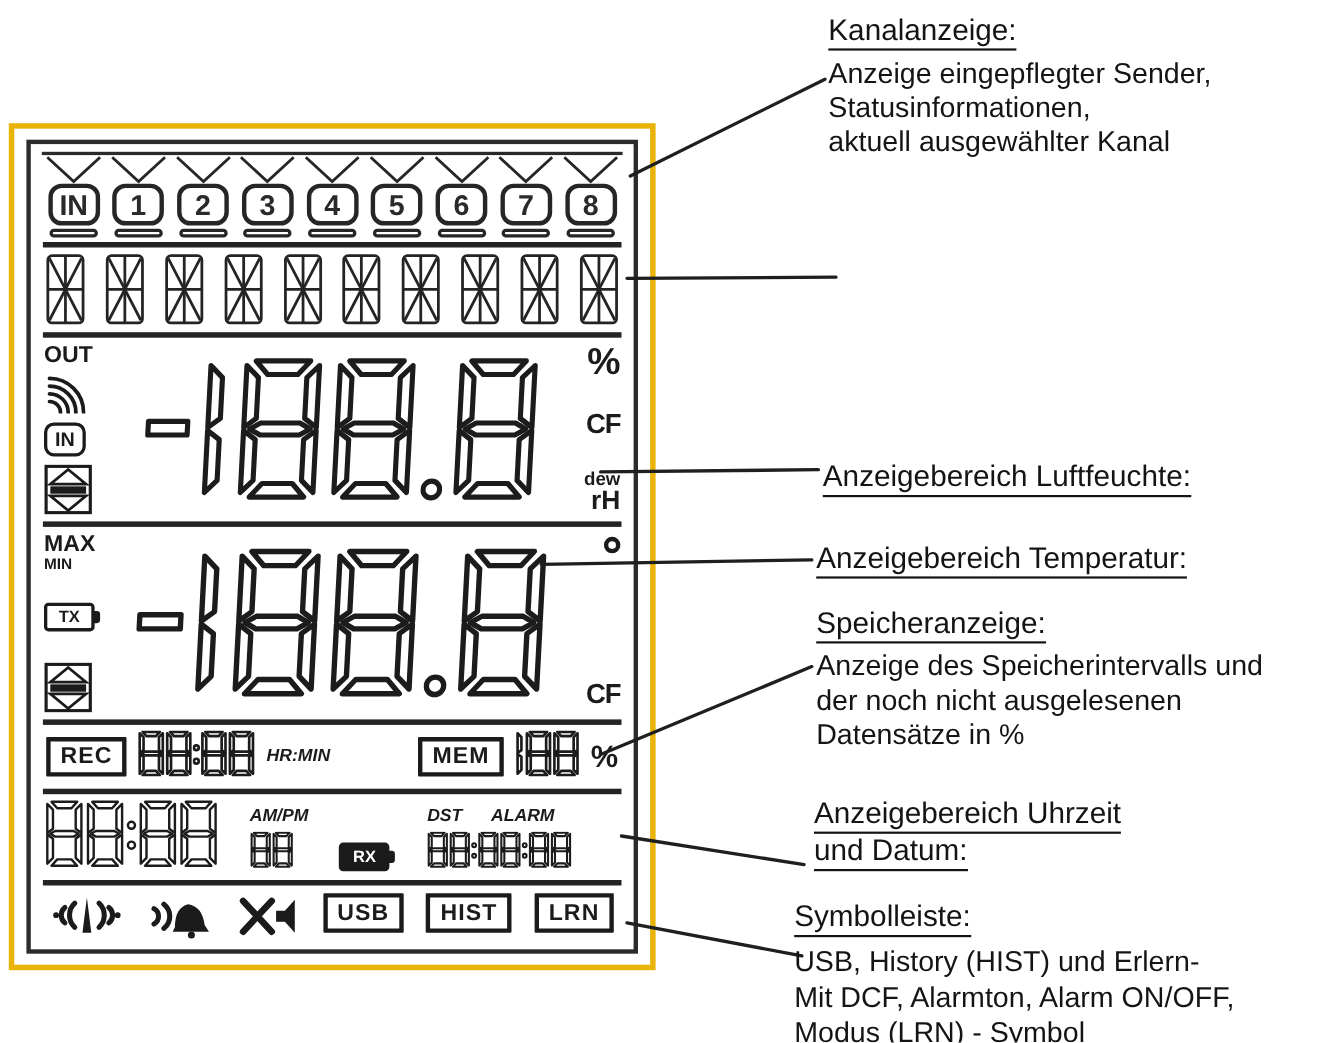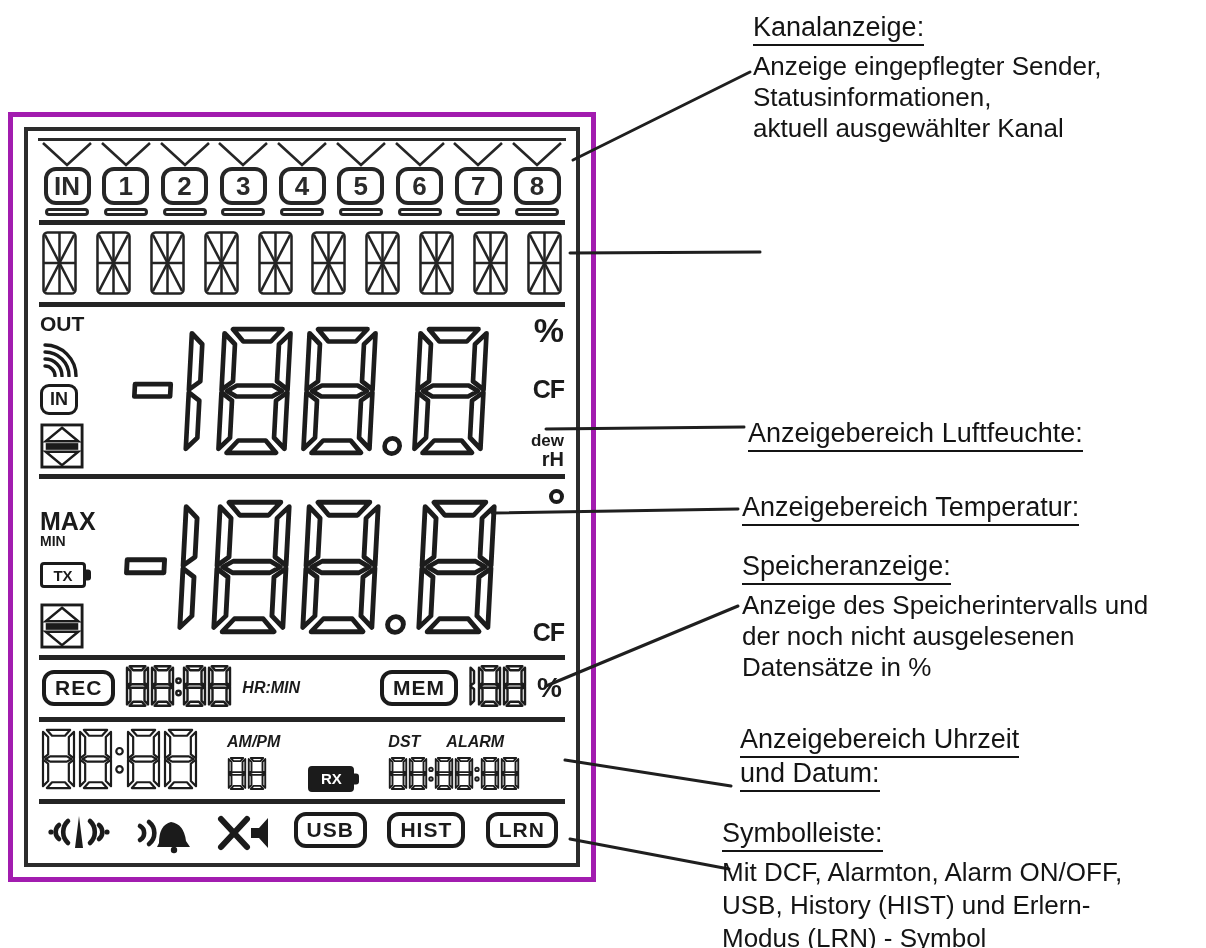--- a/index.html
+++ b/index.html
@@ -1,21 +1,21 @@
 <!DOCTYPE html>
 <html><head>
 <meta charset="utf-8">
 <style>
   html,body{margin:0;padding:0;background:#fff;}
   .canvas{position:relative;width:1206px;height:948px;background:#fff;overflow:hidden;
           font-family:"Liberation Sans",sans-serif;color:#161616;}
 
   
   .lcd-outer{position:absolute;left:8px;top:112px;width:588px;height:770px;
-             border:5px solid #a21caf;background:#fff;box-sizing:border-box;}
+             border:5px solid #eab308;background:#fff;box-sizing:border-box;}
   .lcd-inner{position:absolute;left:11px;top:10px;right:11px;bottom:10px;
              border:4px solid #2c2c2c;box-sizing:border-box;padding:7px 10px;
              display:flex;flex-direction:column;justify-content:space-between;overflow:hidden;}
   .hr{border-top:5px solid #242424;margin:2px 1px;}
 
   
   .ch-row{display:flex;justify-content:space-between;border-top:3px solid #2a2a2a;padding:0 2px;}
   .ch-cell{display:flex;flex-direction:column;align-items:center;width:54px;}
   .ch-box{width:47px;height:38px;border:4px solid #262626;border-radius:12px;
           display:flex;align-items:center;justify-content:center;
@@ -28,21 +28,21 @@
   
   .meas{display:flex;align-items:stretch;padding:2px 2px;}
   .icol{display:flex;flex-direction:column;justify-content:space-between;align-items:flex-start;width:72px;}
   .rcol{display:flex;flex-direction:column;justify-content:space-between;align-items:flex-end;width:56px;}
   .digits{flex:1;display:flex;align-items:center;justify-content:center;transform:skewX(-3deg);}
   .digits svg{margin:0 3px;}
   .blab{font-weight:bold;color:#1b1b1b;line-height:1;}
   .chip{display:inline-flex;align-items:center;justify-content:center;border:3px solid #1b1b1b;
         border-radius:9px;font-weight:bold;color:#1b1b1b;box-sizing:border-box;}
   .chip.in{font-size:18px;padding:2px 7px;}
-  .chip.big{font-size:21px;padding:2px 9px;border-width:4px;border-radius:12px;letter-spacing:1px;}
+  .chip.big{font-size:21px;padding:2px 9px;border-width:4px;border-radius:1px;letter-spacing:1px;}
   .deg{width:15px;height:15px;border:4px solid #1b1b1b;border-radius:50%;box-sizing:border-box;}
   .bat{display:inline-flex;align-items:center;justify-content:center;width:46px;height:26px;
        border:3px solid #1b1b1b;border-radius:4px;font-weight:bold;font-size:15px;
        color:#1b1b1b;position:relative;box-sizing:border-box;}
   .bat::after{content:'';position:absolute;right:-8px;top:50%;transform:translateY(-50%);
        width:6px;height:11px;background:#1b1b1b;border-radius:0 3px 3px 0;}
   .bat.filled{background:#1b1b1b;color:#fff;}
   .it{font-style:italic;}
 
   
@@ -316,31 +316,31 @@
               <polygon points="4,49 12,55 12,82 4,90"></polygon>
               <polygon points="52,49 44,55 44,82 52,90"></polygon>
               <polygon points="10,93 18,84 38,84 46,93"></polygon>
             </svg>
           </div>
         <div class="rcol">
           <span class="blab" style="font-size:34px;">%</span>
           <span class="blab" style="font-size:25px;letter-spacing:-1px;">CF</span>
           <span style="display:flex;flex-direction:column;align-items:flex-end;">
             <span class="blab" style="font-size:17px;">dew</span>
-            <span class="blab" style="font-size:20px;">rH</span>
+            <span class="blab" style="font-size:24px;">rH</span>
           </span>
         </div>
       </div>
 
       <div class="hr"></div>
 
       <div class="meas" style="height:164px;">
         <div class="icol">
           <span style="display:flex;flex-direction:column;">
-            <span class="blab" style="font-size:25px;margin-top:24px;">MAX</span>
+            <span class="blab" style="font-size:21px;">MAX</span>
             <span class="blab" style="font-size:14px;">MIN</span>
           </span>
           <span class="bat">TX</span>
           <svg width="44" height="46" viewBox="0 0 46 48">
             <rect x="2" y="2" width="42" height="44" fill="none" stroke="#1b1b1b" stroke-width="3"></rect>
             <polygon points="23,5 40,19 6,19" fill="none" stroke="#1b1b1b" stroke-width="2.6"></polygon>
             <rect x="6" y="21" width="34" height="7" fill="#1b1b1b"></rect>
             <polygon points="6,30 40,30 23,44" fill="none" stroke="#1b1b1b" stroke-width="2.6"></polygon>
           </svg>
         </div>
@@ -650,18 +650,18 @@
     <div>Datensätze in %</div>
   </div>
 
   <div class="note n6">
     <span class="t">Anzeigebereich Uhrzeit</span><br>
     <span class="t">und Datum:</span>
   </div>
 
   <div class="note n7">
     <span class="t">Symbolleiste:</span>
+    <div style="line-height:34px;">USB, History (HIST) und Erlern-</div>
     <div>Mit DCF, Alarmton, Alarm ON/OFF,</div>
-    <div style="line-height:34px;">USB, History (HIST) und Erlern-</div>
     <div style="line-height:33px;">Modus (LRN) - Symbol</div>
   </div>
 
 </div>
 
 </body></html>

